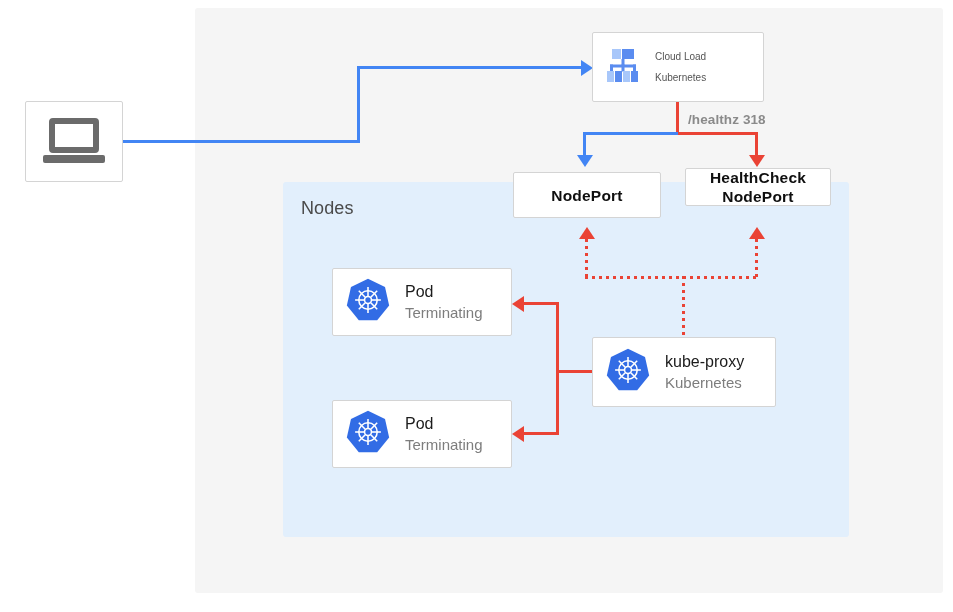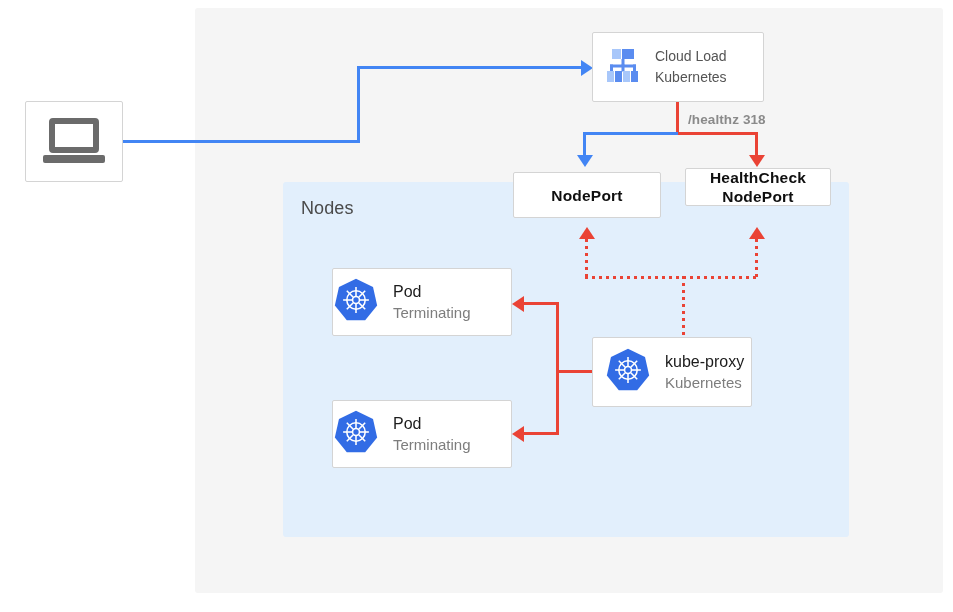--- a/index.html
+++ b/index.html
@@ -70,21 +70,21 @@
   
   .card-clb {
     left: 592px;
     top: 32px;
     width: 172px;
     height: 70px;
     padding-left: 9px;
   }
   .clb-text {
     margin-left: 11px;
-    font-size: 14px;
+    font-size: 10px;
     color: #545454;
     line-height: 21px;
   }
 
   
   .card-np {
     left: 513px;
     top: 172px;
     width: 148px;
     height: 46px;
@@ -104,30 +104,30 @@
     color: #0f0f0f;
     line-height: 19px;
     letter-spacing: .2px;
   }
 
   
   .card-pod {
     left: 332px;
     width: 180px;
     height: 68px;
-    padding-left: 0;
+    padding-left: 12px;
   }
   .card-pod-1 { top: 268px; }
   .card-pod-2 { top: 400px; }
 
   
   .card-kp {
     left: 592px;
     top: 337px;
-    width: 160px;
+    width: 184px;
     height: 70px;
     padding-left: 12px;
   }
 
   .entity-text {
     margin-left: 14px;
     line-height: 21px;
   }
   .entity-title {
     font-size: 16px;

